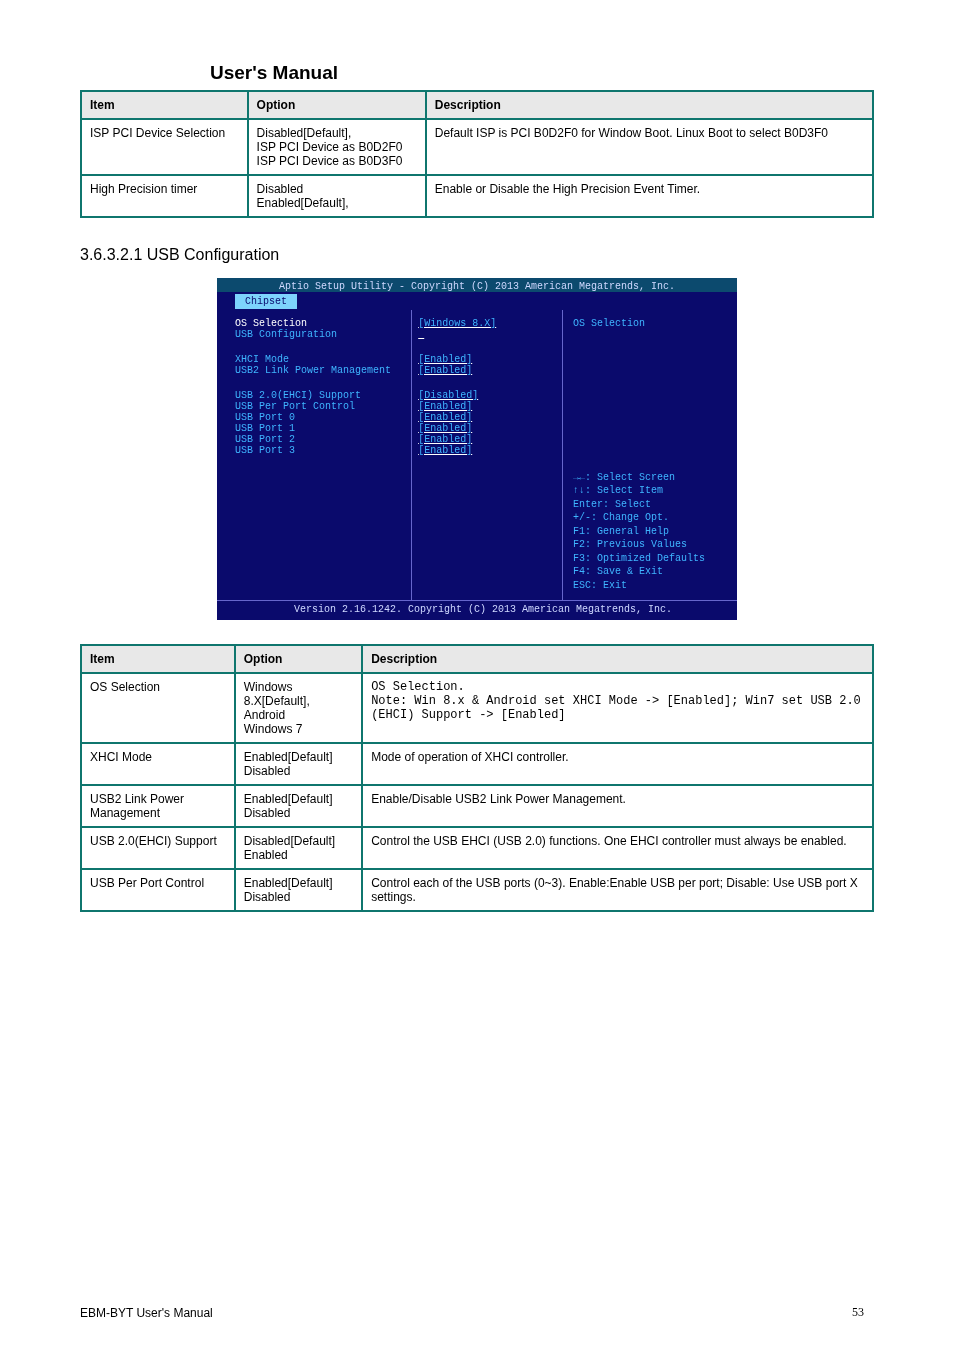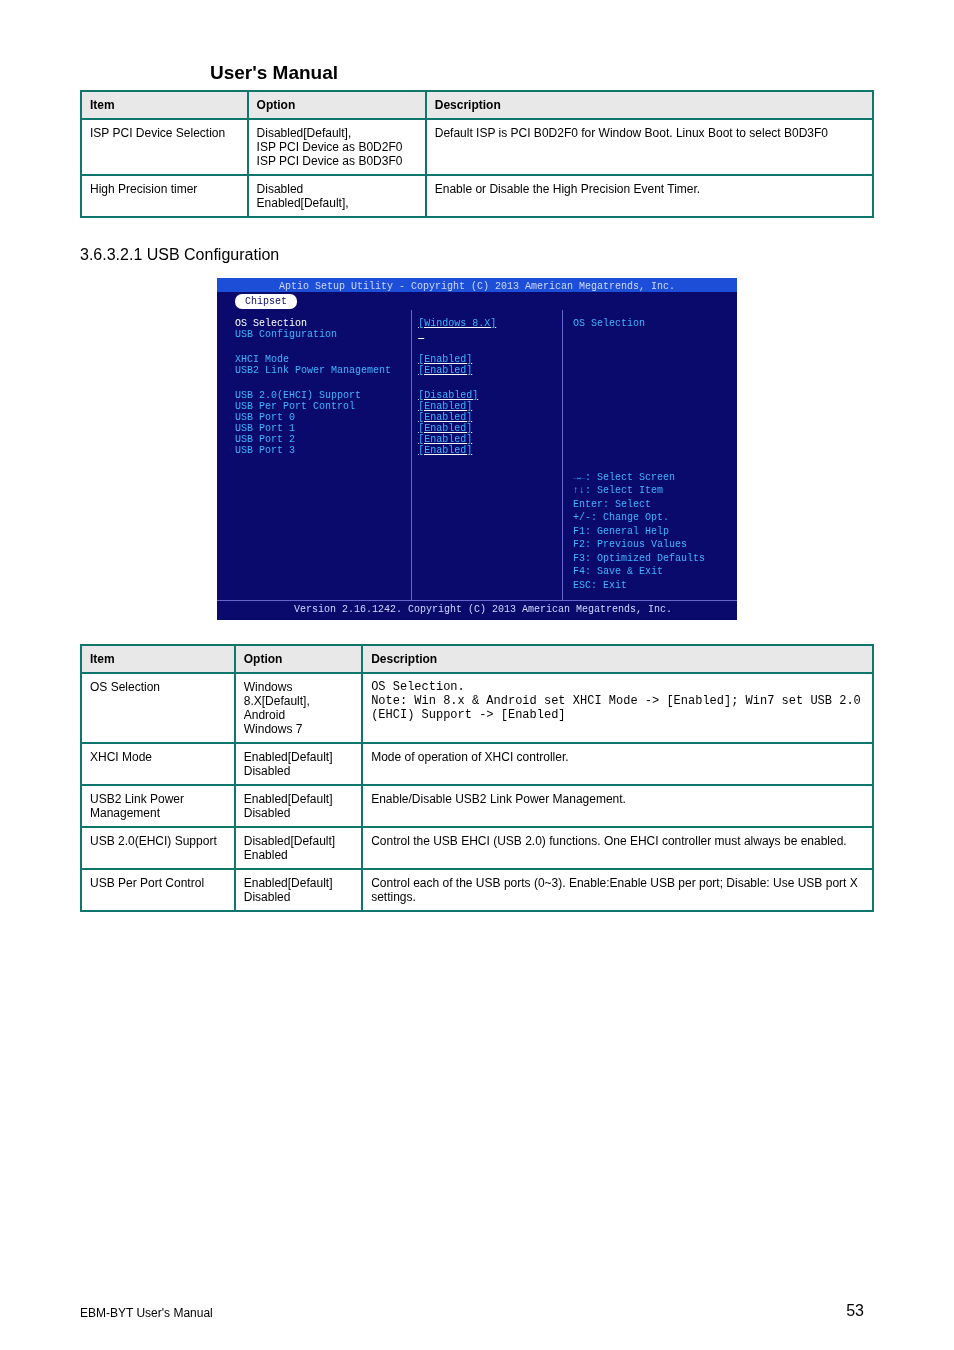--- a/index.html
+++ b/index.html
@@ -5,38 +5,38 @@
   * { box-sizing: border-box; margin: 0; padding: 0; }
   html, body { width: 954px; background: #ffffff; font-family: Arial, Helvetica, sans-serif; color: #000; }
   body { padding: 0; }
   .page { width: 954px; min-height: 1350px; position: relative; padding: 50px 80px 40px 80px; }
   .header-title { font-size: 19px; font-weight: bold; margin: 12px 0 6px 130px; }
   table.info { width: 100%; border-collapse: collapse; font-size: 12px; }
   table.info th, table.info td { border: 2px solid #0f766e; padding: 6px 8px; text-align: left; vertical-align: top; }
   table.info th { background: #e8e8e8; font-weight: bold; }
   .section-heading { font-size: 16px; font-weight: normal; margin: 28px 0 14px 0; }
   .bios-shot { width: 520px; margin: 0 auto 24px auto; background: #0a0a6c; color: #fff; font-family: "Courier New", monospace; font-size: 10px; position: relative; }
-  .bios-top { background: #1d4ed8; color: #cfd8ff; text-align: center; padding: 3px 0 0 0; font-size: 10px; }
+  .bios-top { background: #0c4a6e; color: #cfd8ff; text-align: center; padding: 3px 0 0 0; font-size: 10px; }
   .bios-tabbar { height: 18px; background: #0a0a6c; }
-  .bios-tab { display: inline-block; background: #ffffff; color: #0a0a6c; padding: 2px 10px; margin-left: 18px; margin-top: 2px; font-size: 10px; border-radius: 7px; }
+  .bios-tab { display: inline-block; background: #7dd3fc; color: #0a0a6c; padding: 2px 10px; margin-left: 18px; margin-top: 2px; font-size: 10px; }
   .bios-body { display: flex; height: 290px; }
   .bios-left { flex: 1.05; padding: 8px 6px 8px 18px; border-right: 1px solid #6666cc; }
   .bios-mid { flex: 0.85; padding: 8px 6px; text-decoration: underline; }
   .bios-right { flex: 0.95; padding: 8px 10px 8px 10px; border-left: 1px solid #6666cc; display: flex; flex-direction: column; justify-content: space-between; }
   .bios-row { display: flex; }
   .bios-lbl { flex: 1; color: #3fb5ff; white-space: nowrap; }
   .bios-lbl.sel { color: #ffffff; }
   .bios-val { flex: 0 0 auto; color: #3fb5ff; }
   .bios-val.sel { color: #ffffff; }
   .bios-mid .bios-val { color: #3fb5ff; }
   .bios-help-title { color: #3fb5ff; }
   .bios-keys { color: #3fb5ff; line-height: 1.35; }
   .bios-footer { background: #0a0a6c; color: #cfd8ff; text-align: center; padding: 3px 0 5px 12px; font-size: 10px; border-top: 1px solid #6666cc; }
   .spacer-md { height: 14px; }
-  .page-num { position: absolute; right: 90px; bottom: 30px; font-size: 16px; }
+  .page-num { position: absolute; right: 90px; bottom: 30px; font-size: 12px; font-family: Liberation Serif, serif; }
   .footer-label { position: absolute; left: 80px; bottom: 30px; font-size: 12px; }
 </style>
 </head>
 <body>
 
 <div class="page">
 
   <div class="header-title">User's Manual</div>
 
   <table class="info">

